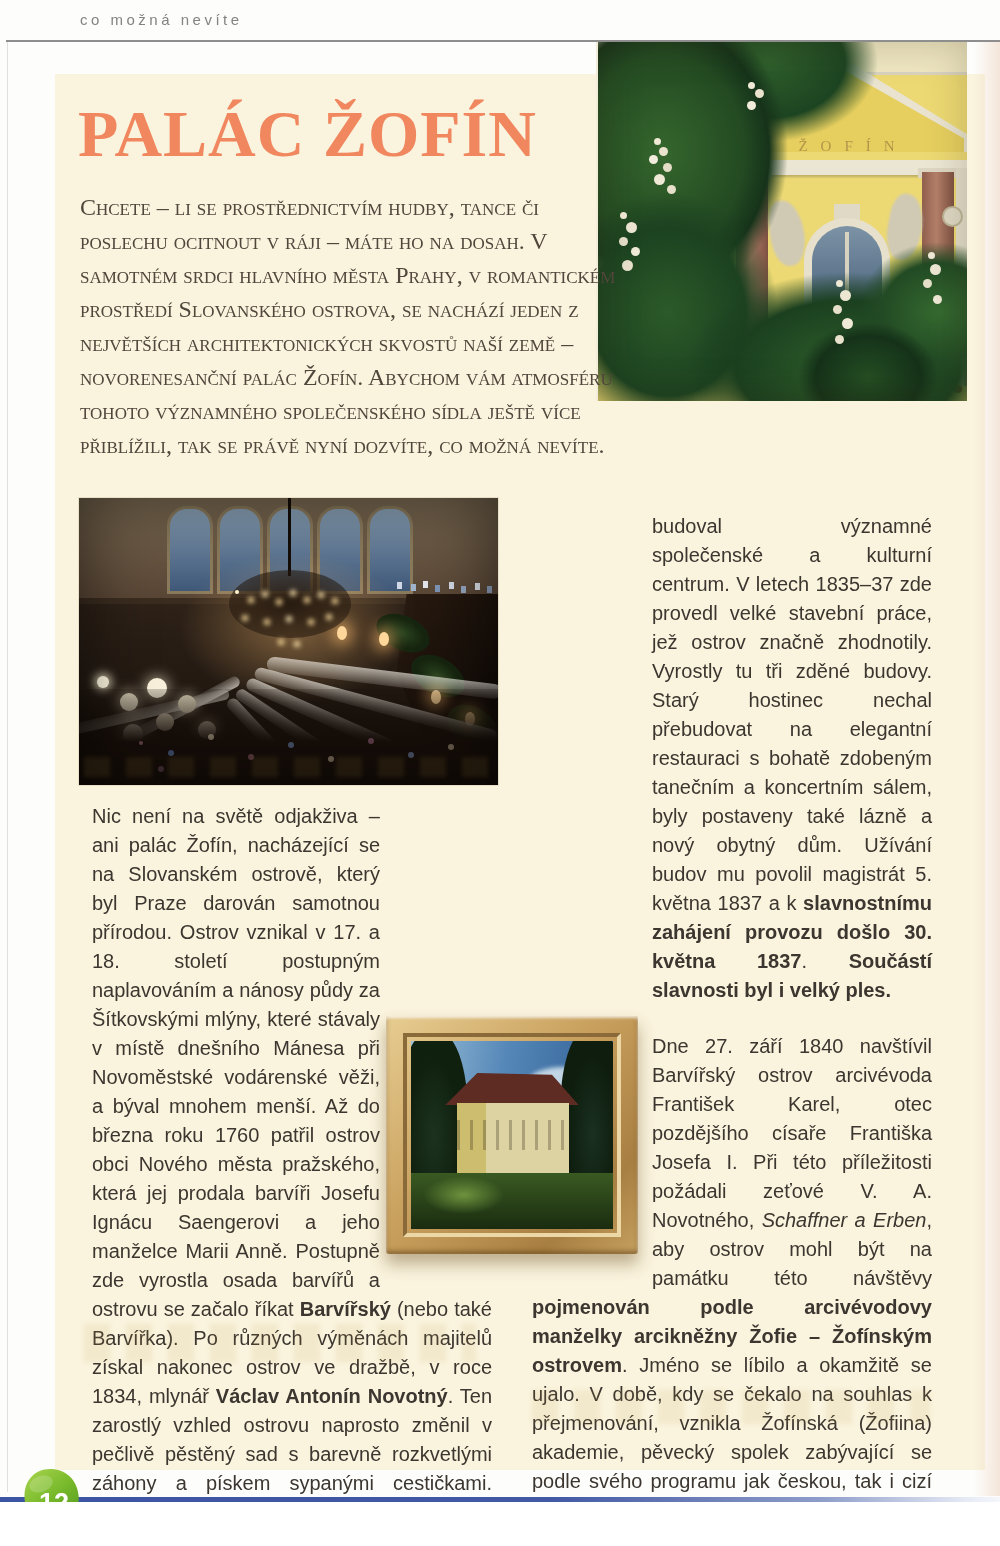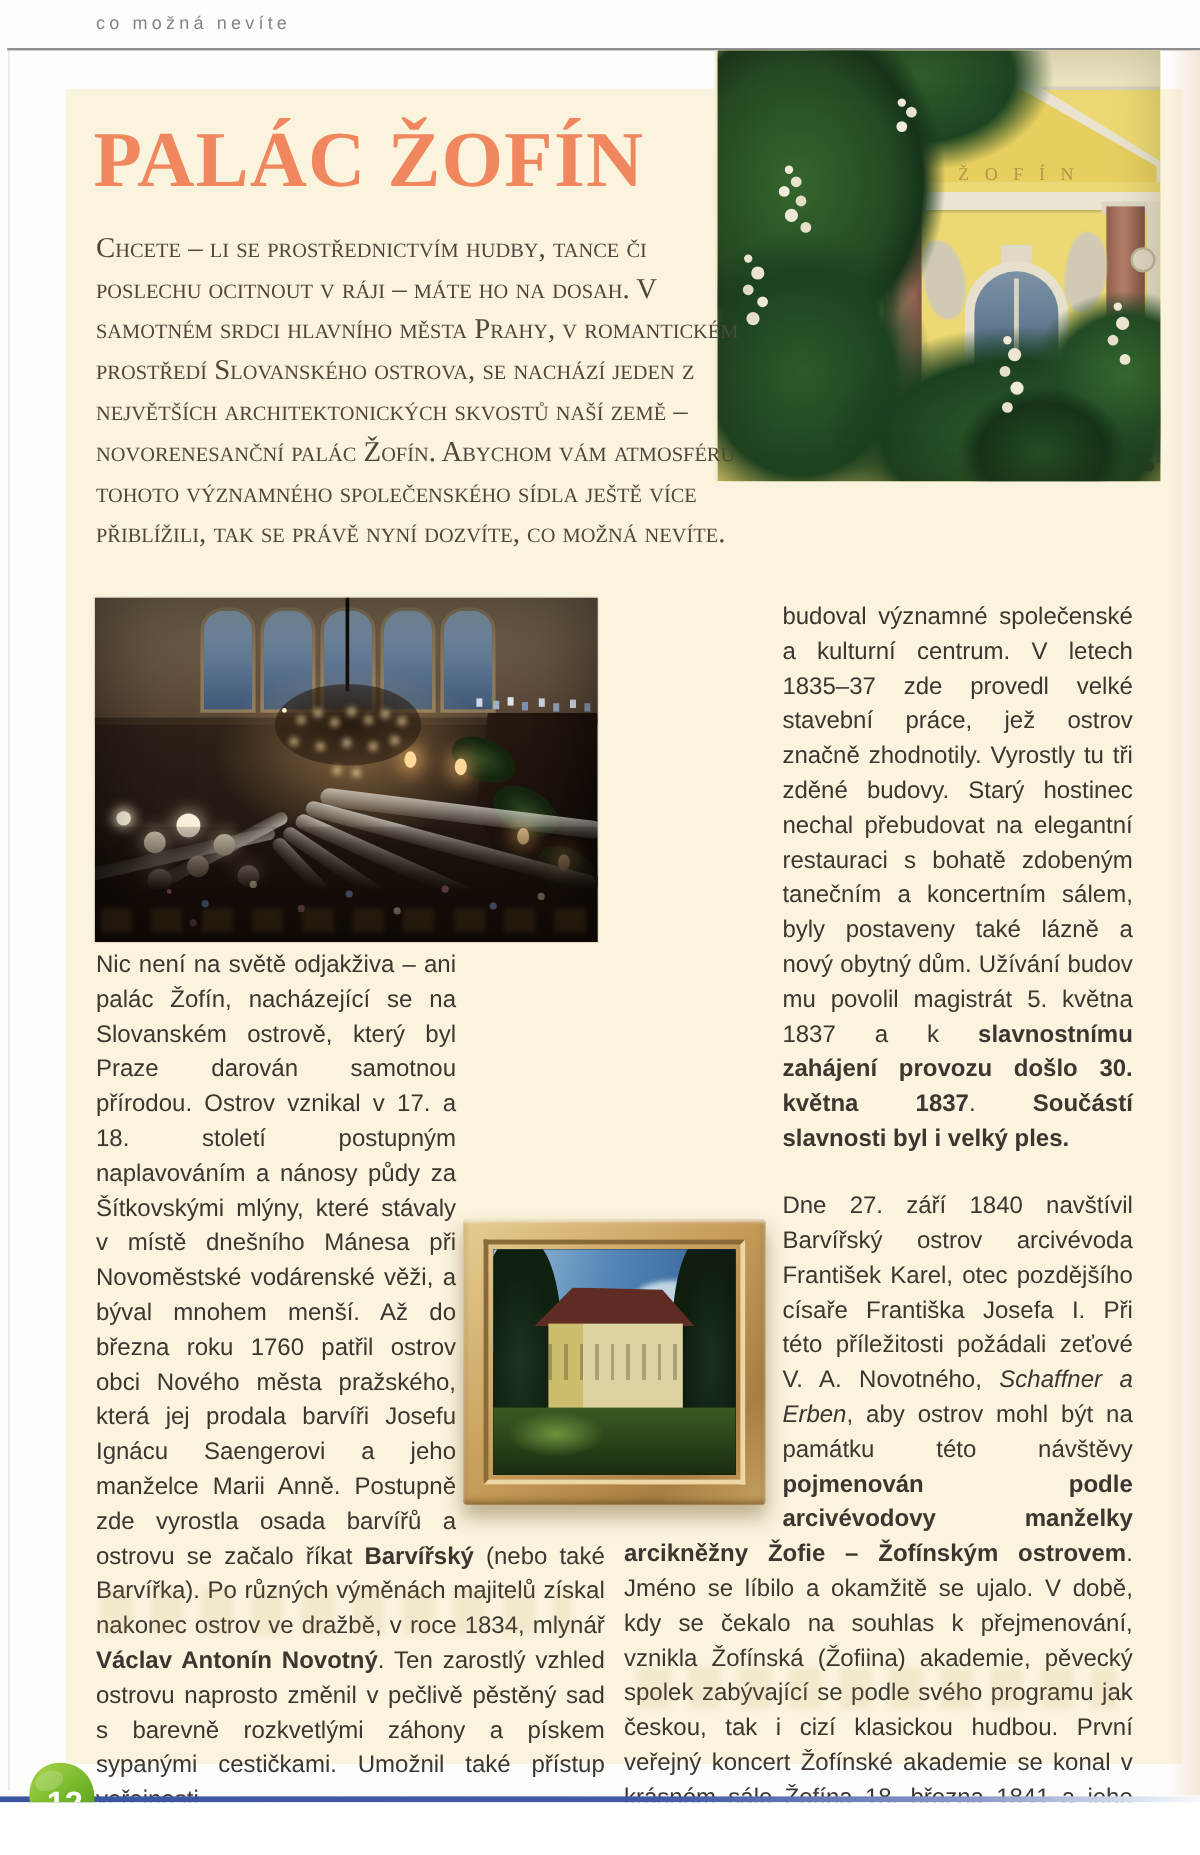--- a/index.html
+++ b/index.html
@@ -21,21 +21,21 @@
   .article-title{position:absolute;left:78px;top:96px;margin:0;font-family:"Liberation Serif",serif;
         font-weight:bold;font-size:66px;letter-spacing:1px;color:#f0875e;}
   .article-lead{position:absolute;left:80px;top:190px;width:862px;
         font-family:"Liberation Serif",serif;font-variant:small-caps;
         font-size:24px;line-height:34px;color:#50463c;text-align:left;}
   .lead-photo-spacer{float:right;width:318px;height:224px;}
 
   
   .col{position:absolute;width:424px;font-size:20px;line-height:29px;color:#3c3630;
         text-align:justify;}
-  .col p{margin:0;}
+  .col p{margin:12px;}
   .col .mt{margin-top:27px;}
   .col-left{left:80px;top:790px;}
   .col-right{left:520px;top:500px;}
   .spacer-left{float:right;width:124px;height:268px;margin-top:217px;}
   .spacer-right{float:left;width:132px;height:272px;margin-top:505px;}
   .b{font-weight:bold;}
   .i{font-style:italic;}
 
   
   .facade-photo{position:absolute;left:596px;top:42px;width:369px;height:359px;overflow:hidden;

